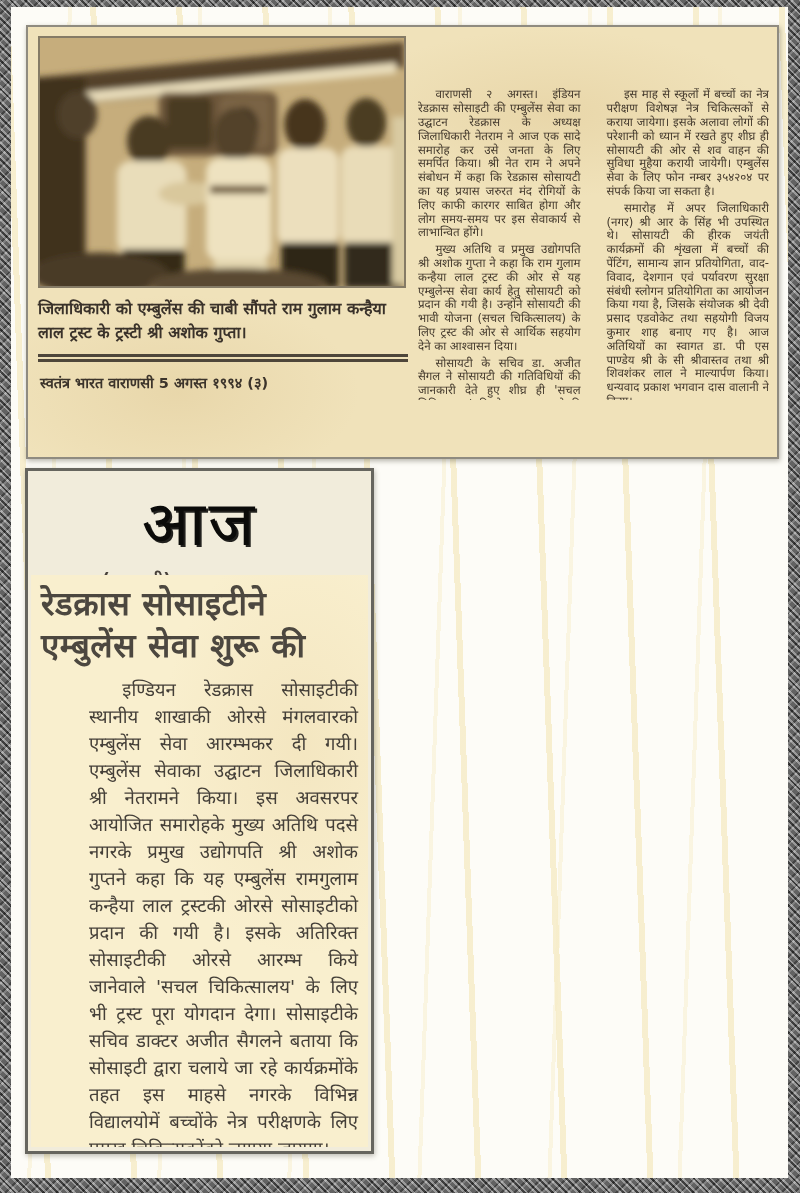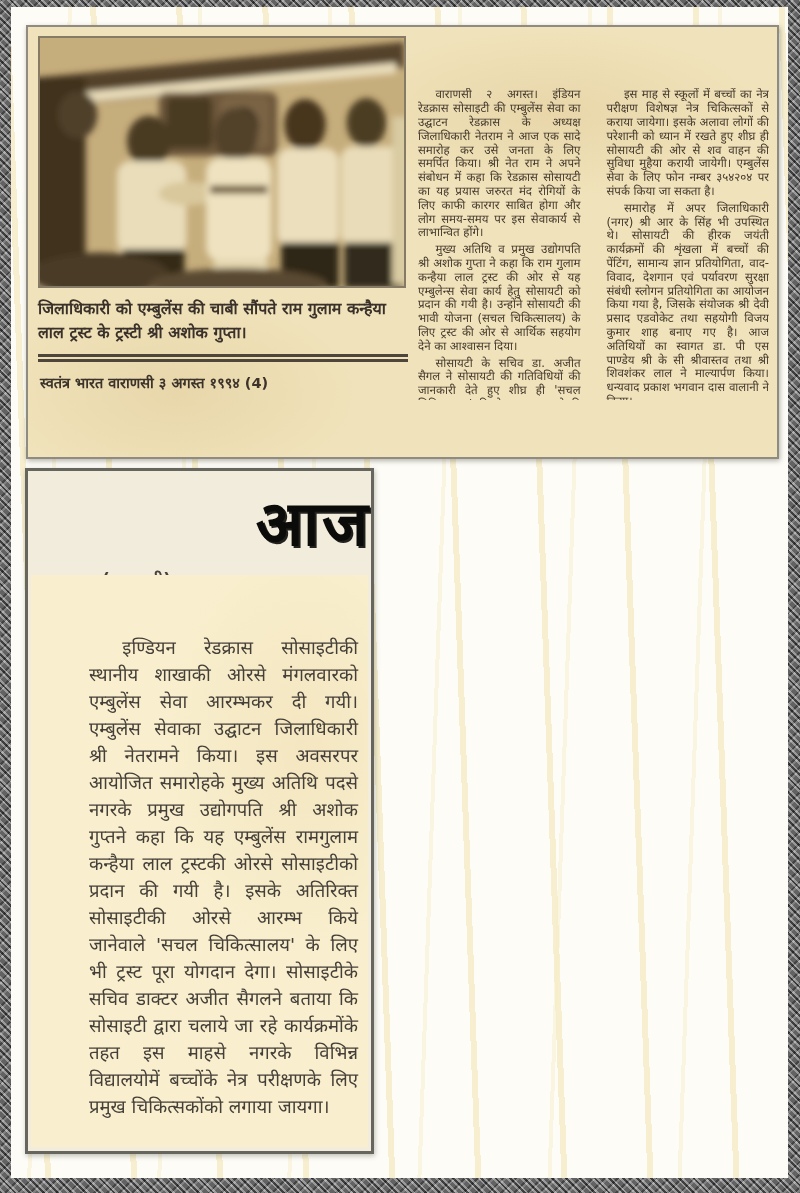--- a/index.html
+++ b/index.html
@@ -69,22 +69,22 @@
 
   
   .clip-bottom {
     position: absolute; left: 25px; top: 468px; width: 349px; height: 686px;
     background: #f1ecdb;
     border: 3px solid #66655e;
     box-shadow: 1px 2px 5px rgba(50,45,30,.3);
     overflow: hidden;
   }
   .masthead {
-    margin-top: 22px; text-align: right;
-    font-size: 62px; line-height: 1; font-weight: bold;
+    margin-top: 22px; text-align: center;
+    font-size: 62px; line-height: 1; font-weight: normal;
     letter-spacing: 3px; color: #0b0b09;
     font-family: "DejaVu Serif", "Liberation Serif", serif;
     text-shadow: 2px 2px 0 rgba(11,11,9,.9);
   }
   .dateline {
     margin: 13px 0 0 74px;
     font-size: 17px; font-weight: bold; color: #49423a;
   }
   .aaj-article {
     position: absolute; left: 3px; right: 3px; top: 104px; bottom: 4px;
@@ -154,21 +154,21 @@
 
           <rect x="356" y="80" width="20" height="170" fill="#d9cba2"></rect>
 
           <ellipse cx="60" cy="240" rx="70" ry="22" fill="#4a3b26"></ellipse>
           <ellipse cx="200" cy="250" rx="90" ry="16" fill="#5a4930"></ellipse>
         </g>
       </svg>
     </figure>
     <p class="caption">जिलाधिकारी को एम्बुलेंस की चाबी सौंपते राम गुलाम कन्हैया लाल ट्रस्ट के ट्रस्टी श्री अशोक गुप्ता।</p>
     <div class="double-rule"></div>
-    <p class="source">स्वतंत्र भारत वाराणसी ३ अगस्त १९९४ (4)</p>
+    <p class="source">स्वतंत्र भारत वाराणसी 5 अगस्त १९९४ (३)</p>
   </div>
 
   <div class="clip-top-right">
     <h1 class="headline"><br></h1>
     <div class="cols">
       <div class="col">
         <p>वाराणसी २ अगस्त। इंडियन रेडक्रास सोसाइटी की एम्बुलेंस सेवा का उद्घाटन रेडक्रास के अध्यक्ष जिलाधिकारी नेतराम ने आज एक सादे समारोह कर उसे जनता के लिए समर्पित किया। श्री नेत राम ने अपने संबोधन में कहा कि रेडक्रास सोसायटी का यह प्रयास जरुरत मंद रोगियों के लिए काफी कारगर साबित होगा और लोग समय-समय पर इस सेवाकार्य से लाभान्वित होंगे।</p>
         <p>मुख्य अतिथि व प्रमुख उद्योगपति श्री अशोक गुप्ता ने कहा कि राम गुलाम कन्हैया लाल ट्रस्ट की ओर से यह एम्बुलेन्स सेवा कार्य हेतु सोसायटी को प्रदान की गयी है। उन्होंने सोसायटी की भावी योजना (सचल चिकित्सालय) के लिए ट्रस्ट की ओर से आर्थिक सहयोग देने का आश्वासन दिया।</p>
         <p>सोसायटी के सचिव डा. अजीत सैगल ने सोसायटी की गतिविधियों की जानकारी देते हुए शीघ्र ही 'सचल चिकित्सालय' की योजना शुरू करने की घोषणा की। डा. सैगल ने बताया कि</p>
       </div>
@@ -177,16 +177,16 @@
         <p>समारोह में अपर जिलाधिकारी (नगर) श्री आर के सिंह भी उपस्थित थे। सोसायटी की हीरक जयंती कार्यक्रमों की शृंखला में बच्चों की पेंटिंग, सामान्य ज्ञान प्रतियोगिता, वाद-विवाद, देशगान एवं पर्यावरण सुरक्षा संबंधी स्लोगन प्रतियोगिता का आयोजन किया गया है, जिसके संयोजक श्री देवी प्रसाद एडवोकेट तथा सहयोगी विजय कुमार शाह बनाए गए है। आज अतिथियों का स्वागत डा. पी एस पाण्डेय श्री के सी श्रीवास्तव तथा श्री शिवशंकर लाल ने माल्यार्पण किया। धन्यवाद प्रकाश भगवान दास वालानी ने किया।</p>
       </div>
     </div>
   </div>
 </section>
 
 <section class="clip-bottom">
   <div class="masthead">आज</div>
   <div class="dateline">(वाराणसी) ५ अगस्त १९९४</div>
   <div class="aaj-article">
-    <h2 class="aaj-headline"><br></h2>
+    <h2 class="aaj-headline"><span>रेडक्रास सोसाइटीने</span><br><span>एम्बुलेंस सेवा शुरू की</span></h2>
     <p class="aaj-body">इण्डियन रेडक्रास सोसाइटीकी स्थानीय शाखाकी ओरसे मंगलवारको एम्बुलेंस सेवा आरम्भकर दी गयी। एम्बुलेंस सेवाका उद्घाटन जिलाधिकारी श्री नेतरामने किया। इस अवसरपर आयोजित समारोहके मुख्य अतिथि पदसे नगरके प्रमुख उद्योगपति श्री अशोक गुप्तने कहा कि यह एम्बुलेंस रामगुलाम कन्हैया लाल ट्रस्टकी ओरसे सोसाइटीको प्रदान की गयी है। इसके अतिरिक्त सोसाइटीकी ओरसे आरम्भ किये जानेवाले 'सचल चिकित्सालय' के लिए भी ट्रस्ट पूरा योगदान देगा। सोसाइटीके सचिव डाक्टर अजीत सैगलने बताया कि सोसाइटी द्वारा चलाये जा रहे कार्यक्रमोंके तहत इस माहसे नगरके विभिन्न विद्यालयोमें बच्चोंके नेत्र परीक्षणके लिए प्रमुख चिकित्सकोंको लगाया जायगा।</p>
   </div>
 </section>
 
 </body></html>

